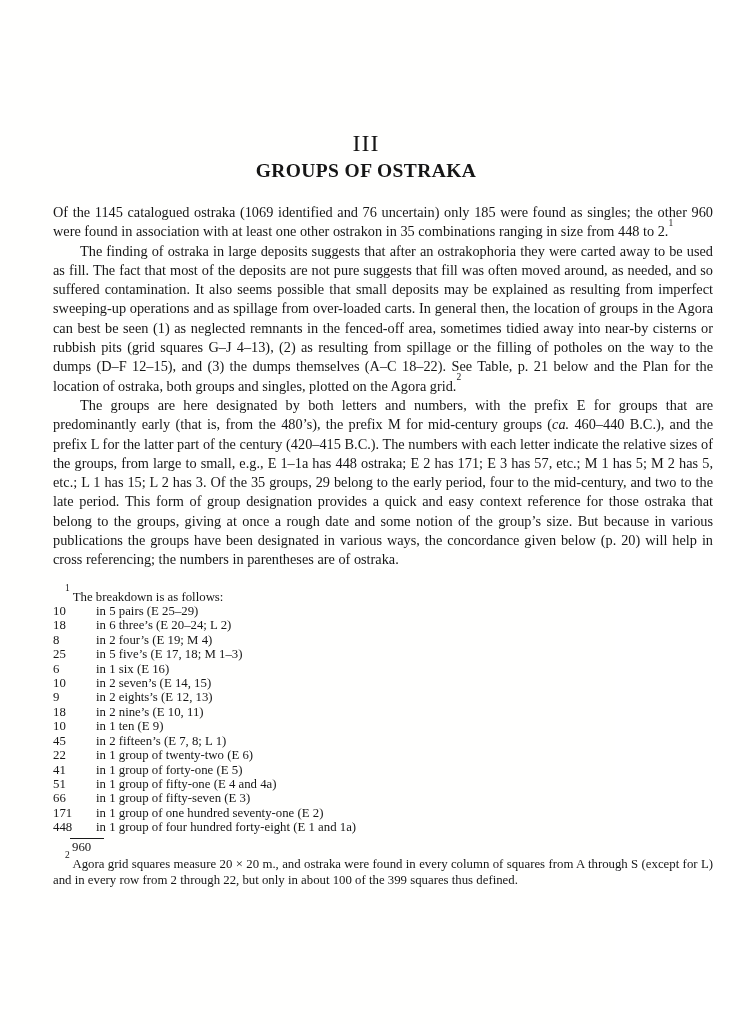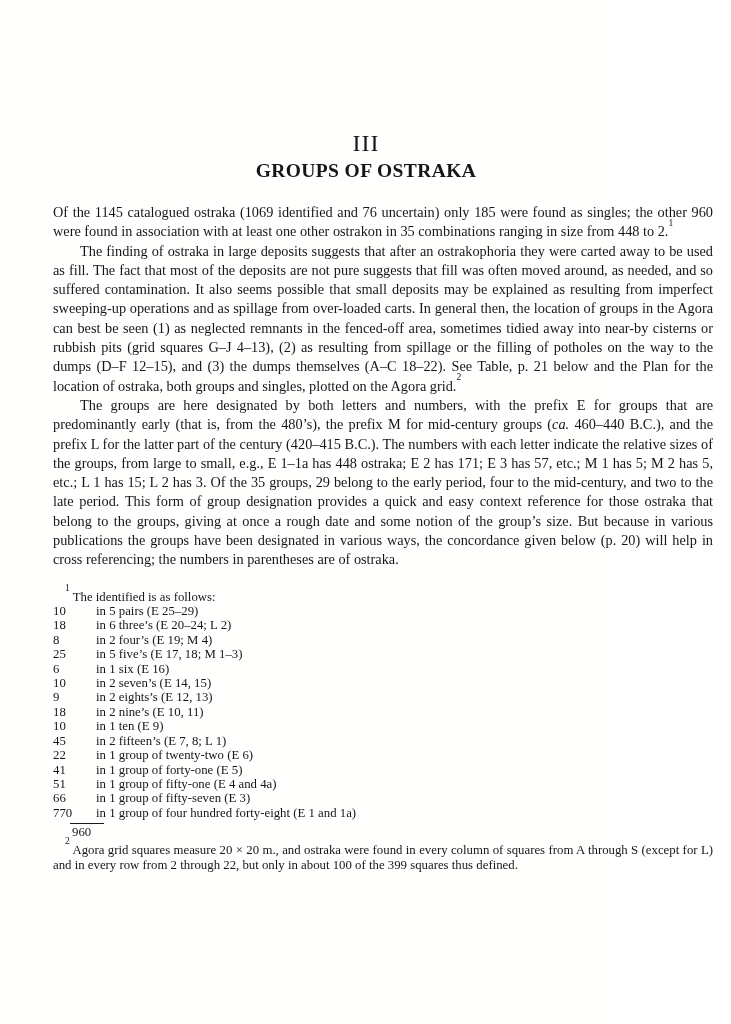--- a/index.html
+++ b/index.html
@@ -86,38 +86,39 @@
       <h2 class="chapter-title">GROUPS OF OSTRAKA</h2>
     </div>
 
     <div class="body-text">
       <p><span>Of the 1145 catalogued ostraka (1069 identified and 76 uncertain) only 185 were found as singles; the other 960 were found in association with at least one other ostrakon in 35 combinations ranging in size from 448 to 2.</span><sup class="note-ref">1</sup></p>
       <p class="indent"><span>The finding of ostraka in large deposits suggests that after an ostrakophoria they were carted away to be used as fill. The fact that most of the deposits are not pure suggests that fill was often moved around, as needed, and so suffered contamination. It also seems possible that small deposits may be explained as resulting from imperfect sweeping-up operations and as spillage from over-loaded carts. In general then, the location of groups in the Agora can best be seen (1) as neglected remnants in the fenced-off area, sometimes tidied away into near-by cisterns or rubbish pits (grid squares G–J 4–13), (2) as resulting from spillage or the filling of potholes on the way to the dumps (D–F 12–15), and (3) the dumps themselves (A–C 18–22). See Table, p. 21 below and the Plan for the location of ostraka, both groups and singles, plotted on the Agora grid.</span><sup class="note-ref">2</sup></p>
       <p class="indent"><span>The groups are here designated by both letters and numbers, with the prefix E for groups that are predominantly early (that is, from the 480’s), the prefix M for mid-century groups (</span><i>ca.</i><span> 460–440 B.C.), and the prefix L for the latter part of the century (420–415 B.C.). The numbers with each letter indicate the relative sizes of the groups, from large to small, e.g., E 1–1a has 448 ostraka; E 2 has 171; E 3 has 57, etc.; M 1 has 5; M 2 has 5, etc.; L 1 has 15; L 2 has 3. Of the 35 groups, 29 belong to the early period, four to the mid-century, and two to the late period. This form of group designation provides a quick and easy context reference for those ostraka that belong to the groups, giving at once a rough date and some notion of the group’s size. But because in various publications the groups have been designated in various ways, the concordance given below (p. 20) will help in cross referencing; the numbers in parentheses are of ostraka.</span></p>
     </div>
 
     <div class="footnotes">
-      <p class="fn-intro"><sup class="note-ref">1</sup> <span>The identified is as follows:</span></p>
+      <p class="fn-intro"><sup class="note-ref">1</sup> <span>The breakdown is as follows:</span></p>
 
       <div class="fn-list">
         <div class="fn-row"><span class="fn-num">10</span><span>in 5 pairs (E 25–29)</span></div>
         <div class="fn-row"><span class="fn-num">18</span><span>in 6 three’s (E 20–24; L 2)</span></div>
         <div class="fn-row"><span class="fn-num">8</span><span>in 2 four’s (E 19; M 4)</span></div>
         <div class="fn-row"><span class="fn-num">25</span><span>in 5 five’s (E 17, 18; M 1–3)</span></div>
         <div class="fn-row"><span class="fn-num">6</span><span>in 1 six (E 16)</span></div>
         <div class="fn-row"><span class="fn-num">10</span><span>in 2 seven’s (E 14, 15)</span></div>
         <div class="fn-row"><span class="fn-num">9</span><span>in 2 eights’s (E 12, 13)</span></div>
         <div class="fn-row"><span class="fn-num">18</span><span>in 2 nine’s (E 10, 11)</span></div>
         <div class="fn-row"><span class="fn-num">10</span><span>in 1 ten (E 9)</span></div>
         <div class="fn-row"><span class="fn-num">45</span><span>in 2 fifteen’s (E 7, 8; L 1)</span></div>
         <div class="fn-row"><span class="fn-num">22</span><span>in 1 group of twenty-two (E 6)</span></div>
         <div class="fn-row"><span class="fn-num">41</span><span>in 1 group of forty-one (E 5)</span></div>
         <div class="fn-row"><span class="fn-num">51</span><span>in 1 group of fifty-one (E 4 and 4a)</span></div>
         <div class="fn-row"><span class="fn-num">66</span><span>in 1 group of fifty-seven (E 3)</span></div>
-        <div class="fn-row"><span class="fn-num">770</span><span>in 1 group of four hundred forty-eight (E 1 and 1a)</span></div>
+        <div class="fn-row"><span class="fn-num">171</span><span>in 1 group of one hundred seventy-one (E 2)</span></div>
+        <div class="fn-row"><span class="fn-num">448</span><span>in 1 group of four hundred forty-eight (E 1 and 1a)</span></div>
         <div class="fn-rule"></div>
         <div class="fn-total">960</div>
       </div>
 
       <p class="fn2"><sup class="note-ref">2</sup> <span>Agora grid squares measure 20 × 20 m., and ostraka were found in every column of squares from A through S (except for L) and in every row from 2 through 22, but only in about 100 of the 399 squares thus defined.</span></p>
     </div>
 
   </div>
 </div>
 

